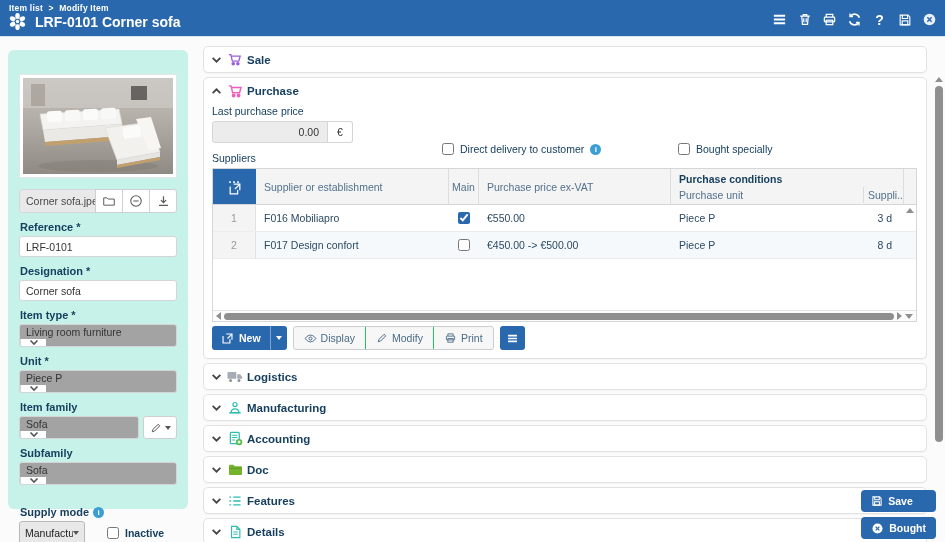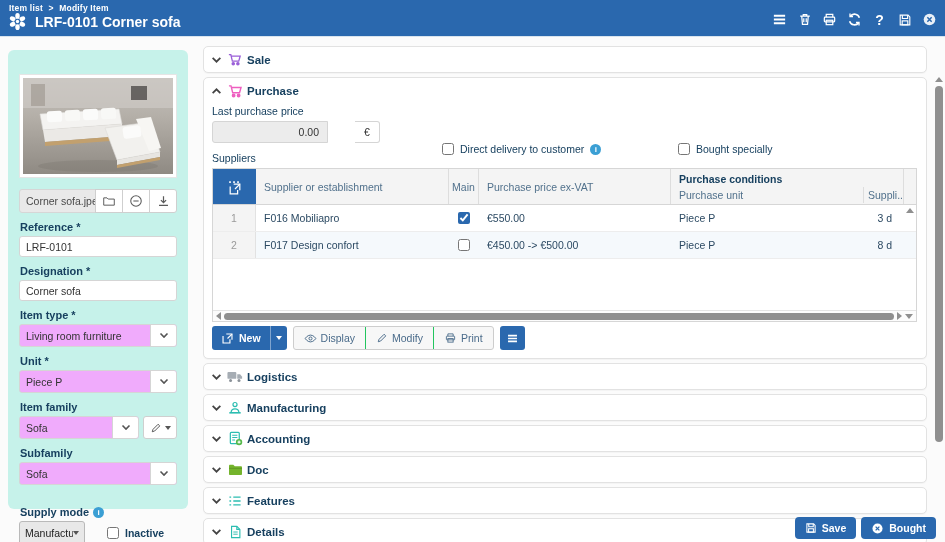--- a/index.html
+++ b/index.html
@@ -23,21 +23,21 @@
   
   .sidebar { position:absolute; left:8px; top:13px; width:180px; height:459px; background:#c6f2ea; border-radius:6px; padding:24px 11px 0 11px; }
   .photo-frame { background:#fff; border:1px solid #e5e5e5; padding:3px; width:158px; height:104px; cursor:pointer; }
   .photo-frame svg { display:block; }
   .file-row { display:flex; margin-top:11px; height:24px; }
   .filename { flex:1; min-width:0; background:#e9e9e9; border:1px solid #d6d6d6; border-radius:3px 0 0 3px; font-size:10.5px; color:#4a4a4a; display:flex; align-items:center; padding:0 6px; white-space:nowrap; overflow:hidden; }
   .file-btn { width:28px; background:#fff; border:1px solid #cfcfcf; margin-left:-1px; display:flex; align-items:center; justify-content:center; color:#5a5a5a; cursor:pointer; }
   .file-btn:last-child { border-radius:0 3px 3px 0; }
   .f-label { font-size:11px; font-weight:bold; color:#17405f; margin:8px 1px 3px; }
   .text-input { width:100%; height:21px; background:#fff; border:1px solid #d5d5d5; border-radius:3px; font-size:10.5px; color:#333; padding:0 6px; outline:none; }
-  .select { display:flex; height:23px; border:1px solid #d5d5d5; border-radius:3px; background:#f0abfc; overflow:hidden; cursor:pointer; }
+  .select { display:flex; height:23px; border:1px solid #d5d5d5; border-radius:3px; background:#a3a3a3; overflow:hidden; cursor:pointer;flex-direction:column; }
   .select .val { flex:1; min-width:0; font-size:10.5px; color:#333; display:flex; align-items:center; padding:0 6px; white-space:nowrap; overflow:hidden; }
   .select .caret-box { width:26px; border-left:1px solid #d5d5d5; display:flex; align-items:center; justify-content:center; color:#555; background:#fff; }
   .family-row { display:flex; gap:4px; }
   .family-row .select { flex:1; }
   .tool-btn { width:34px; height:23px; border:1px solid #cfcfcf; background:#fff; border-radius:3px; display:flex; align-items:center; justify-content:center; gap:3px; color:#555; cursor:pointer; }
   .supply-gap { height:13px; }
   .label-with-info { display:flex; align-items:center; gap:4px; }
   .supply-row { display:flex; align-items:center; margin-top:3px; }
   .supply-select { width:66px; height:24px; background:#e8e8e8; border:1px solid #b9b9b9; border-radius:3px; display:flex; align-items:center; justify-content:space-between; padding:0 5px; font-size:10.5px; color:#222; cursor:pointer; }
   .supply-select .val { white-space:nowrap; overflow:hidden; max-width:48px; }
@@ -50,21 +50,21 @@
   
   .main { position:absolute; left:203px; top:9px; width:724px; }
   .panel { background:#fff; border:1px solid #e2e2e2; border-radius:5px; margin-bottom:4px; box-shadow:0 1px 1px rgba(0,0,0,.03); }
   .panel-header { height:25px; display:flex; align-items:center; gap:4px; padding:0 7px; cursor:pointer; }
   .chev { display:flex; color:#444; width:12px; }
   .sec-icon { display:flex; width:16px; justify-content:center; }
   .panel-title { font-size:11.5px; font-weight:bold; color:#17405f; }
 
   .purchase-body { position:relative; padding:2px 8px 8px 8px; }
   .lpp-label { font-size:10.5px; color:#17405f; margin-bottom:4px; }
-  .lpp-row { display:flex; align-items:center;gap:27px; }
+  .lpp-row { display:flex; align-items:center; }
   .lpp-input { width:116px; height:22px; background:#ececec; border:1px solid #d5d5d5; border-radius:3px 0 0 3px; text-align:right; font-size:10.5px; color:#333; padding:0 8px; outline:none; }
   .lpp-addon { width:25px; height:22px; border:1px solid #d5d5d5; border-left:none; border-radius:0 3px 3px 0; display:flex; align-items:center; justify-content:center; font-size:10.5px; color:#333; background:#fff; }
   .cb { display:flex; align-items:center; gap:6px; font-size:10.5px; color:#17405f; position:absolute; }
   .cb-direct { left:238px; top:40px; }
   .cb-bought { left:474px; top:40px; }
   .suppliers-label { font-size:10.5px; color:#17405f; margin:9px 0 4px; }
 
   
   .sup-table { width:705px; border:1px solid #d6d6d6; background:#fff; }
   .tbl-header { display:flex; height:36px; background:#f4f4f4; border-bottom:1px solid #d6d6d6; }
@@ -104,21 +104,21 @@
   .bn-main { display:flex; align-items:center; gap:5px; padding:0 9px; font-size:10.5px; font-weight:bold; }
   .bn-caret { width:17px; display:flex; align-items:center; justify-content:center; border-left:1px solid rgba(255,255,255,.4); }
   .caret-down-w { width:0; height:0; border-left:3.5px solid transparent; border-right:3.5px solid transparent; border-top:4px solid #fff; }
   .caret-down-g { width:0; height:0; border-left:3.5px solid transparent; border-right:3.5px solid transparent; border-top:4px solid #555; }
   .btn-group { display:flex; margin-left:6px; border:1px solid #cdcdcd; border-radius:3px; overflow:hidden; background:#f7f7f7; }
   .g-btn { display:flex; align-items:center; gap:4px; padding:0 10px; font-size:10.5px; color:#4a6b8a; border-right:1px solid #22c55e; cursor:pointer; }
   .g-btn:last-child { border-right:none; }
   .btn-ham { width:25px; background:#2a68ae; border-radius:3px; margin-left:6px; display:flex; align-items:center; justify-content:center; color:#fff; cursor:pointer; }
 
   
-  .footer-btns { position:absolute; right:9px; bottom:3px; display:flex; gap:5px; z-index:6; }
+  .footer-btns { position:absolute; right:9px; bottom:3px; display:flex; gap:5px; z-index:6;flex-direction:column; }
   .f-btn { background:#2a68ae; color:#fff; height:22px; border:none; border-radius:4px; display:flex; align-items:center; gap:5px; padding:0 10px; font-size:10.5px; font-weight:bold; cursor:pointer; font-family:inherit; }
 
   
   .page-scroll { position:absolute; right:1px; top:40px; width:11px; height:472px; display:flex; flex-direction:column; align-items:center; z-index:4; }
   .page-thumb { width:8px; height:356px; background:#8f8f8f; border-radius:4px; margin-top:4px; cursor:grab; }
 </style>
 </head>
 <body>
 
 <div class="topbar">

